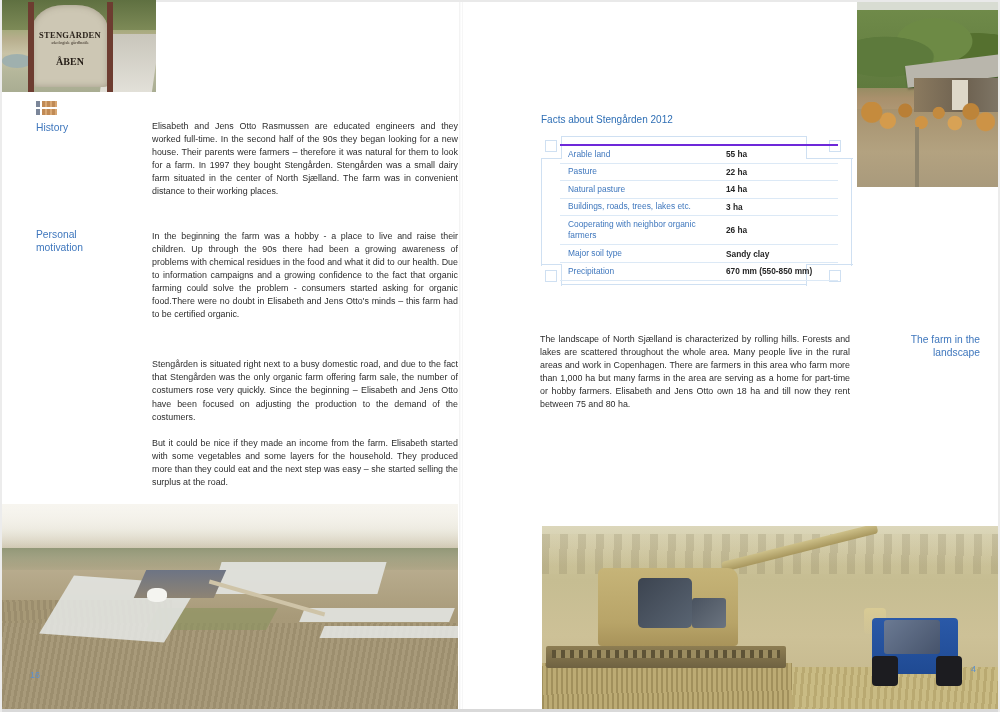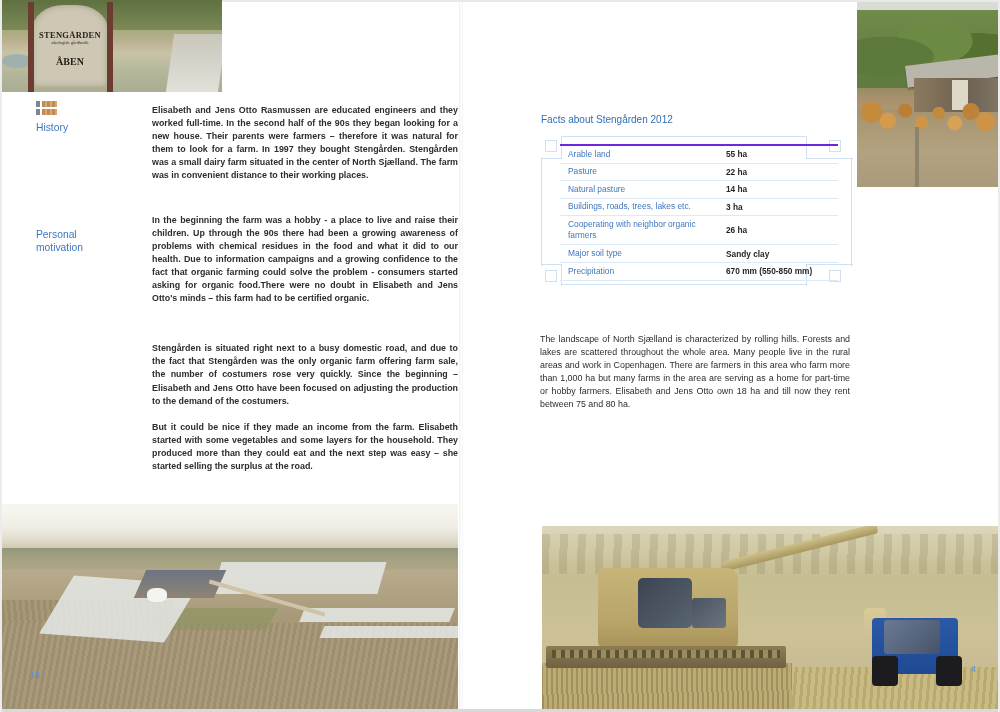--- a/index.html
+++ b/index.html
@@ -21,22 +21,22 @@
     background:linear-gradient(to right,#efefef,#fbfbfb 40%,#ffffff 60%,#f2f2f2);}
   .edge-top{position:absolute;left:0;top:0;width:1000px;height:2px;background:#e9e9e9;}
   .edge-bottom{position:absolute;left:0;bottom:0;width:1000px;height:3px;background:#d9d9d9;}
   .edge-left{position:absolute;left:0;top:0;width:2px;height:712px;background:#ececec;}
   .edge-right{position:absolute;right:0;top:0;width:2px;height:712px;background:#ececec;}
 
   
   .photo{position:absolute;overflow:hidden;}
 
   
-  #photo-sign{left:2px;top:0;width:174px;height:92px;
-    background:linear-gradient(to bottom,#8fa06a 0%,#9aa873 26%,#b7ae8d 42%,#c9c3a6 58%,#b5b79b 78%,#a9ad92 100%);padding-left:46px;}
+  #photo-sign{left:2px;top:0;width:154px;height:92px;
+    background:linear-gradient(to bottom,#8fa06a 0%,#9aa873 26%,#b7ae8d 42%,#c9c3a6 58%,#b5b79b 78%,#a9ad92 100%);}
   #photo-sign .road{position:absolute;right:0;top:34px;width:52px;height:58px;
     background:linear-gradient(to bottom,#c9c6bb,#e2e0d8);transform:skewX(-8deg);}
   #photo-sign .trees{position:absolute;left:0;top:0;width:100%;height:30px;
     background:linear-gradient(to bottom,#5f7041,#7d8a57);}
   #photo-sign .sign-board{position:absolute;left:30px;top:5px;width:76px;height:82px;
     background:#cdc7b4;border-radius:42% 42% 6% 6%/30% 30% 4% 4%;
     box-shadow:inset 0 0 6px rgba(120,110,90,.5);}
   #photo-sign .post{position:absolute;top:2px;width:6px;height:90px;background:#6d3c30;}
   #photo-sign .post.l{left:26px;}
   #photo-sign .post.r{left:105px;}
@@ -151,21 +151,21 @@
   .deco-icon i.r2{left:6px;top:8px;width:15px;height:6px;
      background:repeating-linear-gradient(90deg,#c08a55 0 3px,#d8a874 3px 5px);}
   .deco-icon i.b1{left:0;top:0;width:4px;height:6px;background:#7b8699;}
   .deco-icon i.b2{left:0;top:8px;width:4px;height:6px;background:#7b8699;}
 
   .body-col{
     position:absolute;
     color:#2d2d2d;font-size:8.9px;line-height:13.1px;
     text-align:justify;font-family:"Liberation Sans",sans-serif;
   }
-  #col-left{left:152px;top:104px;width:306px;font-weight:bold;}
+  #col-left{left:152px;top:120px;width:306px;}
   #col-left p{margin:0 0 13px 0;}
   #col-left p:nth-of-type(1){margin-bottom:31px;}
   #col-left p:nth-of-type(2){margin-bottom:37px;}
   #col-right-landscape{left:540px;top:333px;width:310px;}
   #col-right-landscape p{margin:0;}
 
   
   #facts-title{position:absolute;left:541px;top:114px;font-size:10px;color:#2f6fb5;
     font-family:"Liberation Sans",sans-serif;}
 
@@ -293,20 +293,24 @@
         <td class="k">Precipitation</td>
         <td class="v">670 mm (550-850 mm)</td>
       </tr>
     </tbody>
   </table>
 
   <div class="body-col" id="col-right-landscape">
     <p>The landscape of North Sjælland is characterized by rolling hills. Forests and lakes are scattered throughout the whole area. Many people live in the rural areas and work in Copenhagen. There are farmers in this area who farm more than 1,000 ha but many farms in the area are serving as a home for part-time or hobby farmers. Elisabeth and Jens Otto own 18 ha and till now they rent between 75 and 80 ha.</p>
   </div>
 
+  <div class="side-label" id="label-landscape">
+    <div>The farm in the</div>
+    <div>landscape</div>
+  </div>
 
   <div class="photo" id="photo-aerial">
     <div class="haze"></div>
     <div class="treeline"></div>
     <div class="field-c"></div>
     <div class="field-b"></div>
     <div class="grass"></div>
     <div class="poly p1"></div>
     <div class="poly p2"></div>
     <div class="poly p3"></div>

